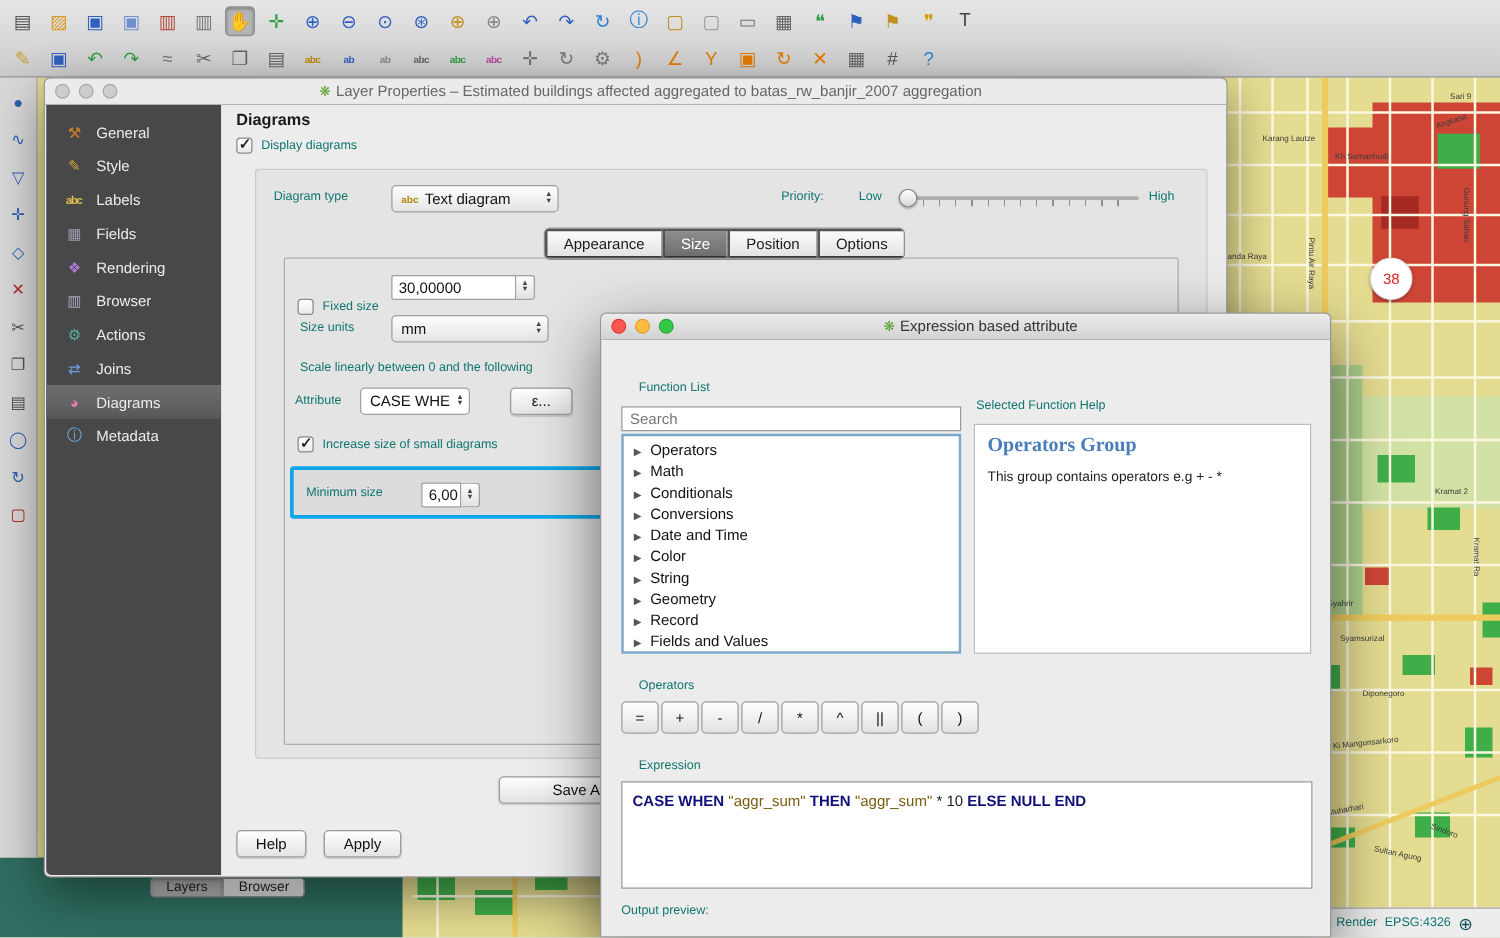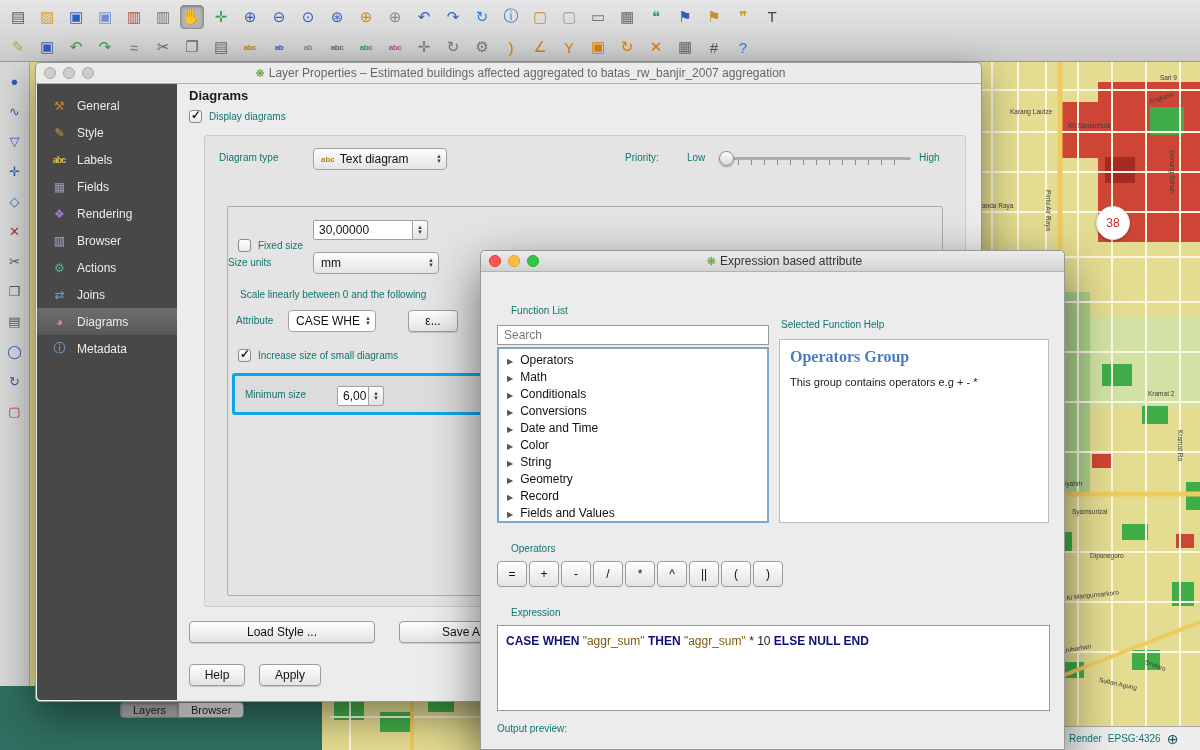--- a/index.html
+++ b/index.html
@@ -374,33 +374,39 @@
 
         <span class="p-abs lbl" style="left:420px;top:16px">Priority:</span>
         <span class="p-abs lbl" style="left:482px;top:16px">Low</span>
         <div class="p-abs slider" style="left:514px;top:13px;width:192px">
           <span class="track"></span>
           <span class="ticks"></span>
           <span class="thumb"></span>
         </div>
         <span class="p-abs lbl" style="left:714px;top:16px">High</span>
 
+        <div class="p-abs seg" style="left:230px;top:46px">
+          <button class="segb">Appearance</button>
+          <button class="segb active">Size</button>
+          <button class="segb">Position</button>
+          <button class="segb">Options</button>
+        </div>
 
         <div class="tabbox" style="left:22px;top:70px;right:22px;bottom:10px">
 
           <div class="p-abs cbrow" style="left:10px;top:32px">
             <span class="cb"></span>
             <span class="lbl">Fixed size</span>
           </div>
           <div class="p-abs" style="left:85px;top:13px;display:flex">
             <span class="field" style="width:100px">30,00000</span>
             <span class="spin"></span>
           </div>
 
-          <span class="p-abs lbl" style="left:0;top:50px">Size units</span>
+          <span class="p-abs lbl" style="left:12px;top:50px">Size units</span>
           <div class="p-abs popup" style="left:85px;top:45px;width:126px">
             <span>mm</span>
             <span class="updown"></span>
           </div>
 
           <span class="p-abs lbl" style="left:12px;top:82px">Scale linearly between 0 and the following</span>
 
           <span class="p-abs lbl" style="left:8px;top:108px">Attribute</span>
           <div class="p-abs popup" style="left:60px;top:103px;width:88px;background:#fff">
             <span style="overflow:hidden;white-space:nowrap">CASE WHEN "</span>
@@ -416,21 +422,20 @@
           <div class="minbox" style="left:4px;top:166px;width:460px;height:42px">
             <span class="p-abs lbl" style="left:10px;top:13px">Minimum size</span>
             <div class="p-abs" style="left:102px;top:10px;display:flex">
               <span class="field" style="width:32px">6,00</span>
               <span class="spin"></span>
             </div>
           </div>
         </div>
       </div>
 
-      <button class="p-abs mbtn" style="left:12px;top:537px;width:186px">Load Style ...</button>
       <button class="p-abs mbtn" style="left:222px;top:537px;width:130px">Save As</button>
       <button class="p-abs mbtn" style="left:12px;top:580px;width:56px">Help</button>
       <button class="p-abs mbtn" style="left:82px;top:580px;width:62px">Apply</button>
     </div>
   </div>
 
   <div class="window expr">
     <div class="titlebar">
       <div class="dots">
         <span class="dot red"></span>

